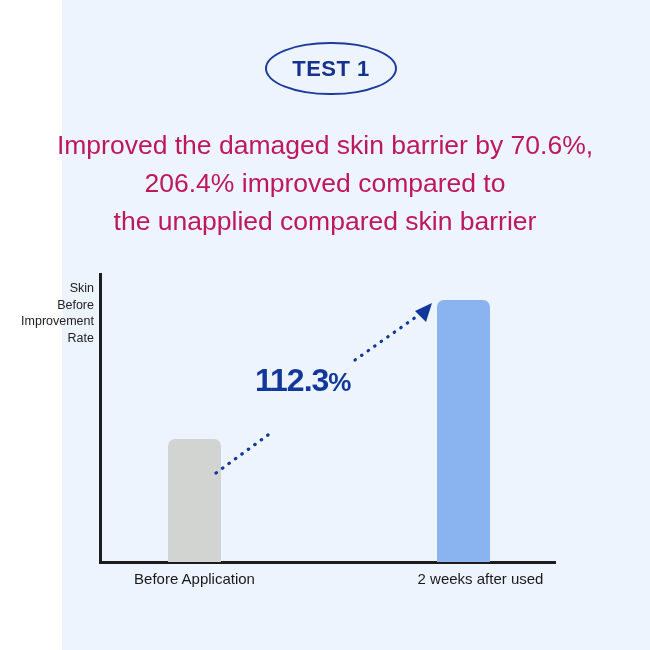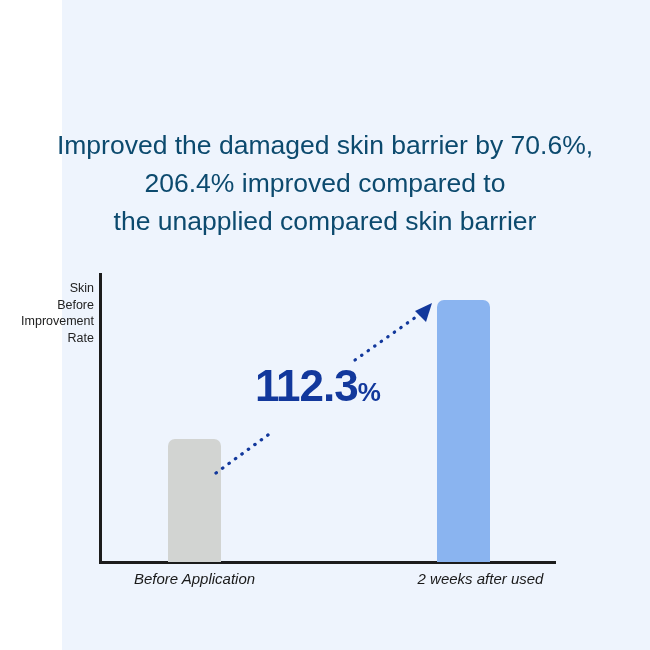--- a/index.html
+++ b/index.html
@@ -56,21 +56,21 @@
     white-space: nowrap;
   }
 
   
   #headline {
     position: absolute;
     left: 0;
     top: 126px;
     width: 650px;
     text-align: center;
-    color: #0c4a6e;
+    color: #be185d;
     font-size: 26.5px;
     line-height: 38px;
     font-family: "Liberation Sans", sans-serif;
     font-weight: 400;
   }
   #headline div {
     white-space: nowrap;
   }
 
   
@@ -135,21 +135,20 @@
 
   
   .tick-label {
     position: absolute;
     top: 570px;
     color: #1a1a1a;
     font-size: 15px;
     font-family: "Liberation Sans", sans-serif;
     white-space: nowrap;
     text-align: center;
-    font-style: italic;
   }
   #tick-before { left: 62px; width: 265px; }
   #tick-after  { left: 348px; width: 265px; }
 
   
   #growth-arrow {
     position: absolute;
     left: 0;
     top: 0;
     width: 650px;
@@ -162,35 +161,38 @@
     position: absolute;
     left: 255px;
     top: 364px;
     color: #12389c;
     font-family: "Liberation Sans", sans-serif;
     font-weight: bold;
     white-space: nowrap;
     line-height: 1;
   }
   #delta-value {
-    font-size: 44px;
+    font-size: 32px;
     letter-spacing: -1px;
   }
   #delta-unit {
     font-size: 26px;
     font-weight: bold;
   }
 </style>
 </head>
 <body>
 
 <div id="page">
 
   <div id="panel"></div>
 
+  <div id="badge">
+    <span id="badge-label">TEST 1</span>
+  </div>
 
   <div id="headline">
     <div>Improved the damaged skin barrier by 70.6%,</div>
     <div>206.4% improved compared to</div>
     <div>the unapplied compared skin barrier</div>
   </div>
 
   <div id="chart">
 
     <div id="y-axis-caption">

